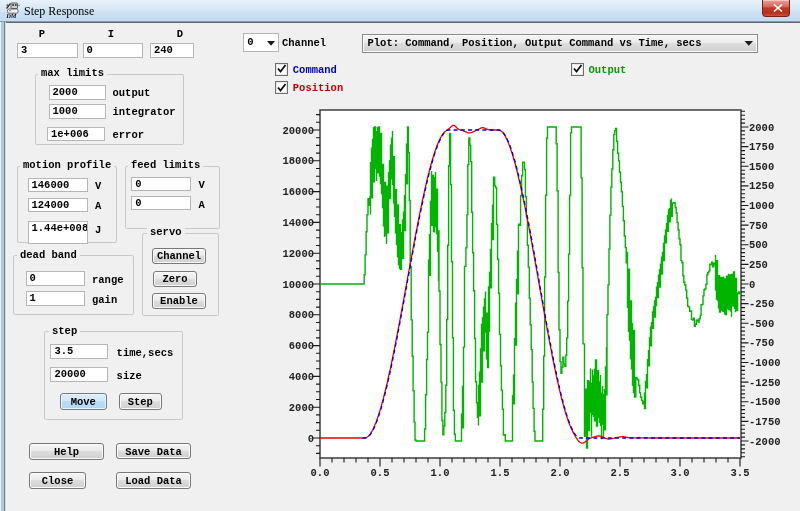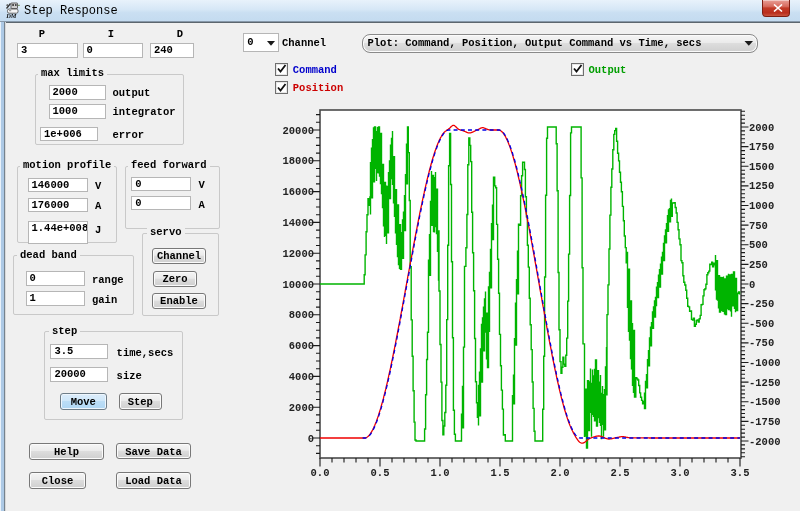--- a/index.html
+++ b/index.html
@@ -1,18 +1,18 @@
 <!DOCTYPE html>
 <html><head><meta charset="utf-8"><style>
 * { margin:0; padding:0; box-sizing:border-box; }
 html,body { width:800px; height:511px; overflow:hidden; }
 body { position:relative; background:#f0f0f0; font-family:"Liberation Mono",monospace; font-weight:bold; font-size:10.5px; color:#000; }
 .abs { position:absolute; }
 .titlebar { left:0; top:0; width:800px; height:22px; background:linear-gradient(#e8f2fb,#d6e7f6 45%,#cadff2 60%,#c4dbf0); border-bottom:1px solid #8798a9; }
-.title { left:24px; top:4px; font-family:Liberation Mono, monospace; font-weight:normal; font-size:12px; color:#000; }
+.title { left:24px; top:4px; font-family:Liberation Serif, serif; font-weight:normal; font-size:12px; color:#000; }
 .closebtn { left:762px; top:0; width:28px; height:17px; background:linear-gradient(#e89f97,#d76b5e 40%,#c23b28 50%,#ba2e1d 80%,#c8543e); border:1px solid #7e1e12; border-top:none; border-radius:0 0 4px 4px; box-shadow:inset 0 1px 0 rgba(255,255,255,.45); }
 .closebtn svg { position:absolute; left:10px; top:3.5px; }
 .lborder { left:0; top:22px; width:6px; height:489px; background:linear-gradient(90deg,#e9f1f9 0 1px,#adc9e5 1px 4px,#75828e 4px 5.5px,#d9d9d9 5.5px 6px); }
 .cframe { left:5px; top:22px; width:795px; height:489px; border-top:1.4px solid #5c666e; border-left:1px solid #5c666e; background:#f0f0f0; }
 .entry { position:absolute; background:#fff; border:1px solid #b6b6b6; line-height:13px; padding-left:3px; overflow:hidden; white-space:nowrap; }
 .lframe { position:absolute; border:1px solid #c9c9c9; border-radius:2px; }
 .flabel { position:absolute; background:#f0f0f0; padding:0 3px; line-height:11px;font-family:Liberation Mono, monospace; }
 .lab { position:absolute; line-height:12px; white-space:pre; }
 .btn { position:absolute; background:linear-gradient(#f5f5f5,#ebebeb 45%,#dddddd 50%,#cfcfcf); border:1px solid #787878; border-radius:3px; text-align:center; box-shadow:inset 0 0 0 1px #fbfbfb; }
 .btnb { background:linear-gradient(#dcedfb,#cfe7f9 45%,#bbddf6 50%,#b0d7f4); border:1px solid #6e7d88; box-shadow:inset 0 0 0 1px #eef6fd; }
@@ -82,34 +82,34 @@
 <div class="entry" style="left:17px;top:43px;width:61px;height:15px">3</div>
 <div class="entry" style="left:82.5px;top:43px;width:60px;height:15px">0</div>
 <div class="entry" style="left:150px;top:43px;width:44px;height:15px">240</div>
 
 <div class="lframe" style="left:35px;top:74px;width:149px;height:71px"></div>
 <div class="flabel" style="left:38px;top:68px">max limits</div>
 <div class="entry" style="left:48.5px;top:85px;width:57.5px;height:14.5px">2000</div>
 <div class="lab" style="left:112.5px;top:86.5px">output</div>
 <div class="entry" style="left:48.5px;top:104px;width:57.5px;height:14.5px">1000</div>
 <div class="lab" style="left:112.5px;top:105.5px">integrator</div>
-<div class="entry" style="left:40px;top:126.9px;width:57.5px;height:14.5px">1e+006</div>
+<div class="entry" style="left:47px;top:126.9px;width:57.5px;height:14.5px">1e+006</div>
 <div class="lab" style="left:112.5px;top:128.5px">error</div>
 
 <div class="lframe" style="left:17px;top:166px;width:100px;height:76.5px"></div>
 <div class="flabel" style="left:20px;top:160px">motion profile</div>
 <div class="entry" style="left:27.5px;top:177.5px;width:60px;height:14.5px">146000</div>
 <div class="lab" style="left:95px;top:179.5px">V</div>
-<div class="entry" style="left:27.5px;top:197.8px;width:60px;height:14.5px">176000</div>
+<div class="entry" style="left:27.5px;top:197.8px;width:60px;height:14.5px">124000</div>
 <div class="lab" style="left:95px;top:200px">A</div>
 <div class="entry" style="left:27.5px;top:221.3px;width:60px;height:23px">1.44e+008</div>
 <div class="lab" style="left:95px;top:223.5px">J</div>
 
 <div class="lframe" style="left:125px;top:166px;width:95px;height:63px"></div>
-<div class="flabel" style="left:128px;top:160px">feed forward</div>
+<div class="flabel" style="left:128px;top:160px">feed limits</div>
 <div class="entry" style="left:131.3px;top:176.9px;width:59.3px;height:14.5px">0</div>
 <div class="lab" style="left:198.4px;top:179px">V</div>
 <div class="entry" style="left:131.3px;top:195.6px;width:59.3px;height:14.5px">0</div>
 <div class="lab" style="left:198.4px;top:198.5px">A</div>
 
 <div class="lframe" style="left:142px;top:233px;width:77px;height:83px"></div>
 <div class="flabel" style="left:147px;top:227px">servo</div>
 <div class="btn" style="left:152px;top:247.5px;width:54px;height:16px;line-height:15px">Channel</div>
 <div class="btn" style="left:153px;top:270.5px;width:44px;height:16px;line-height:15px">Zero</div>
 <div class="btn" style="left:152px;top:293px;width:54px;height:16px;line-height:15px">Enable</div>
@@ -150,21 +150,21 @@
 <svg class="abs" style="left:277px;top:82.7px" width="10" height="10" viewBox="0 0 10 10">
     <path d="M1 4.5 L3.5 7.5 L8.5 1" stroke="#111" stroke-width="1.8" fill="none"></path>
   </svg>
 <div class="lab" style="left:292.8px;top:82.2px;color:#cc0000">Position</div>
 <div class="cb" style="left:570.9px;top:62.5px"></div>
 <svg class="abs" style="left:572.7px;top:64px" width="10" height="10" viewBox="0 0 10 10">
     <path d="M1 4.5 L3.5 7.5 L8.5 1" stroke="#111" stroke-width="1.8" fill="none"></path>
   </svg>
 <div class="lab" style="left:588.5px;top:63.5px;color:#009e00">Output</div>
 
-<div class="btn" style="left:362px;top:34px;width:396.4px;height:19px;border-radius:8px;border-color:#8a8a8a;text-align:left;padding-left:4.5px;line-height:17.5px">Plot: Command, Position, Output Command vs Time, secs</div>
+<div class="btn" style="left:362px;top:34px;width:396.4px;height:19px;border-radius:0;border-color:#8a8a8a;text-align:left;padding-left:4.5px;line-height:17.5px">Plot: Command, Position, Output Command vs Time, secs</div>
 <svg class="abs" style="left:744px;top:41px" width="9" height="5" viewBox="0 0 9 5">
     <path d="M0.5 0h8.5l-4.2 4.8z" fill="#1a1a1a"></path>
   </svg>
 
 <svg class="abs" style="left:5px;top:2px" width="15" height="16" viewBox="0 0 15 16">
   <path d="M1.5 6.5 L5.5 1.5" stroke="#333" stroke-width="1.3" fill="none"></path>
   <path d="M1 3 L3 2 L2.5 4.5 Z" fill="#444"></path>
   <rect x="6" y="1" width="6.5" height="5.5" rx="0.5" fill="#cfcfcf" stroke="#555" stroke-width="0.9"></rect>
   <rect x="7.2" y="2.2" width="1.8" height="1.6" fill="#2a2a2a"></rect>
   <rect x="10" y="2.2" width="1.6" height="1.6" fill="#2a2a2a"></rect>

